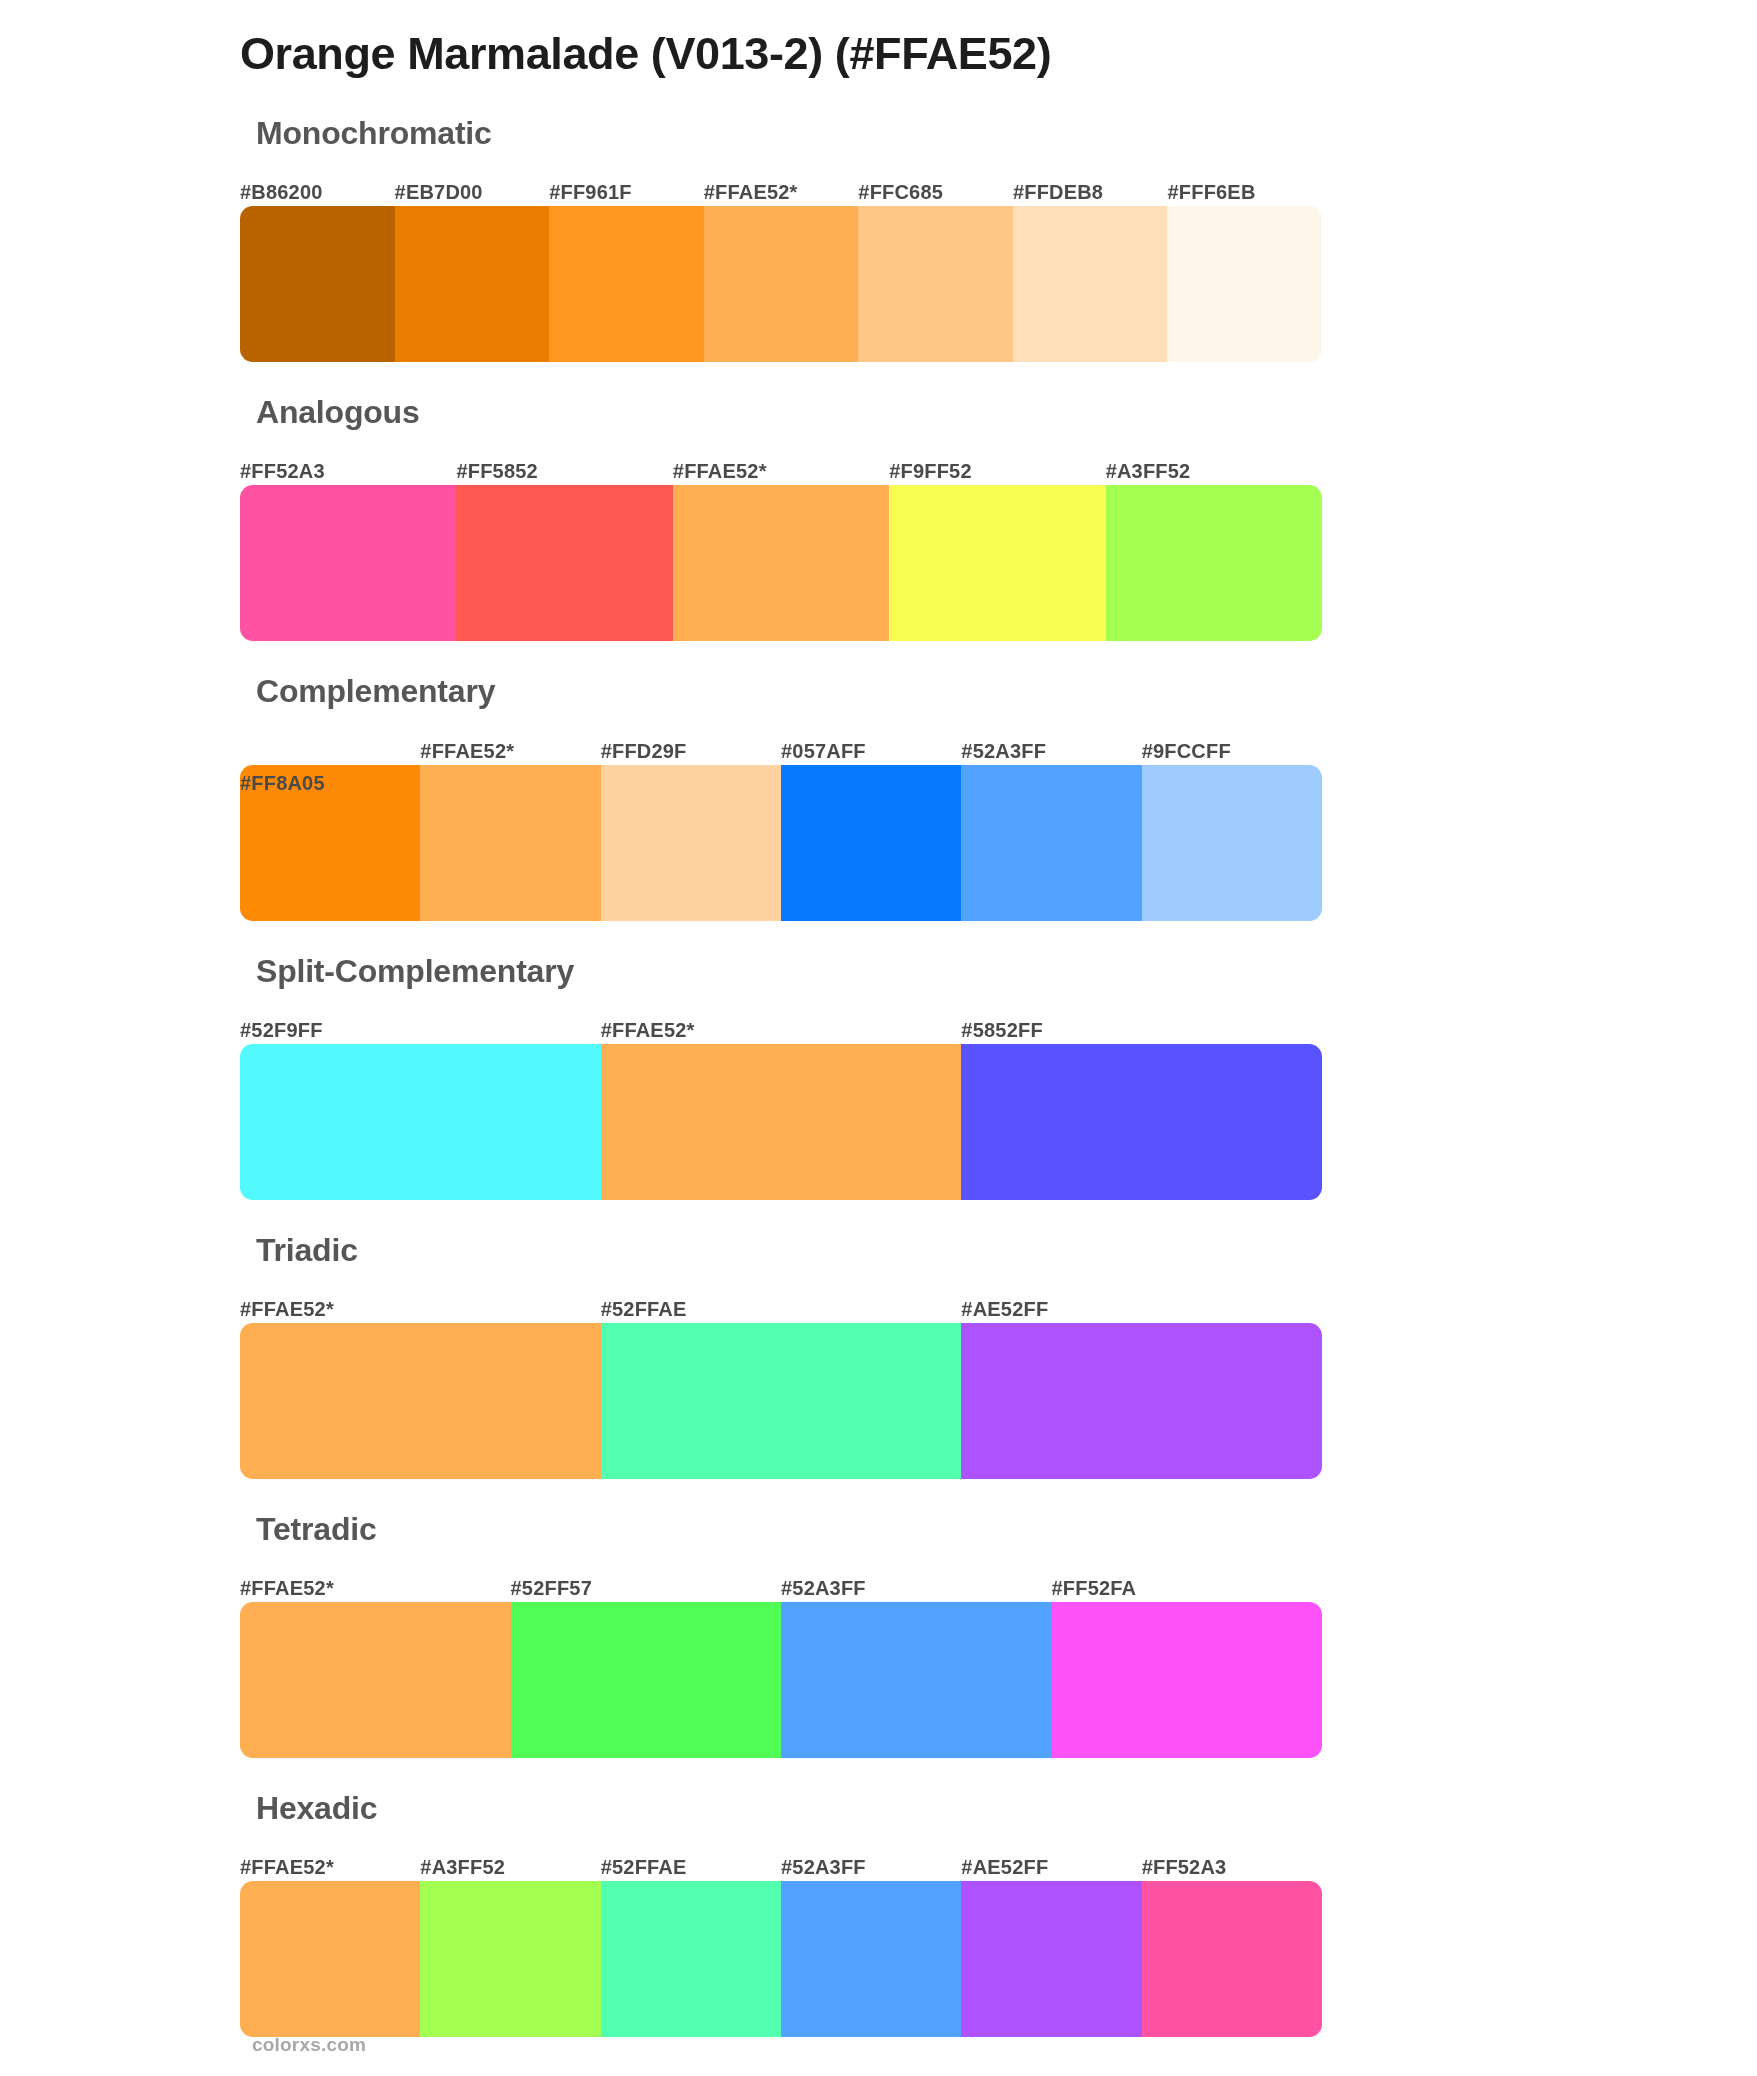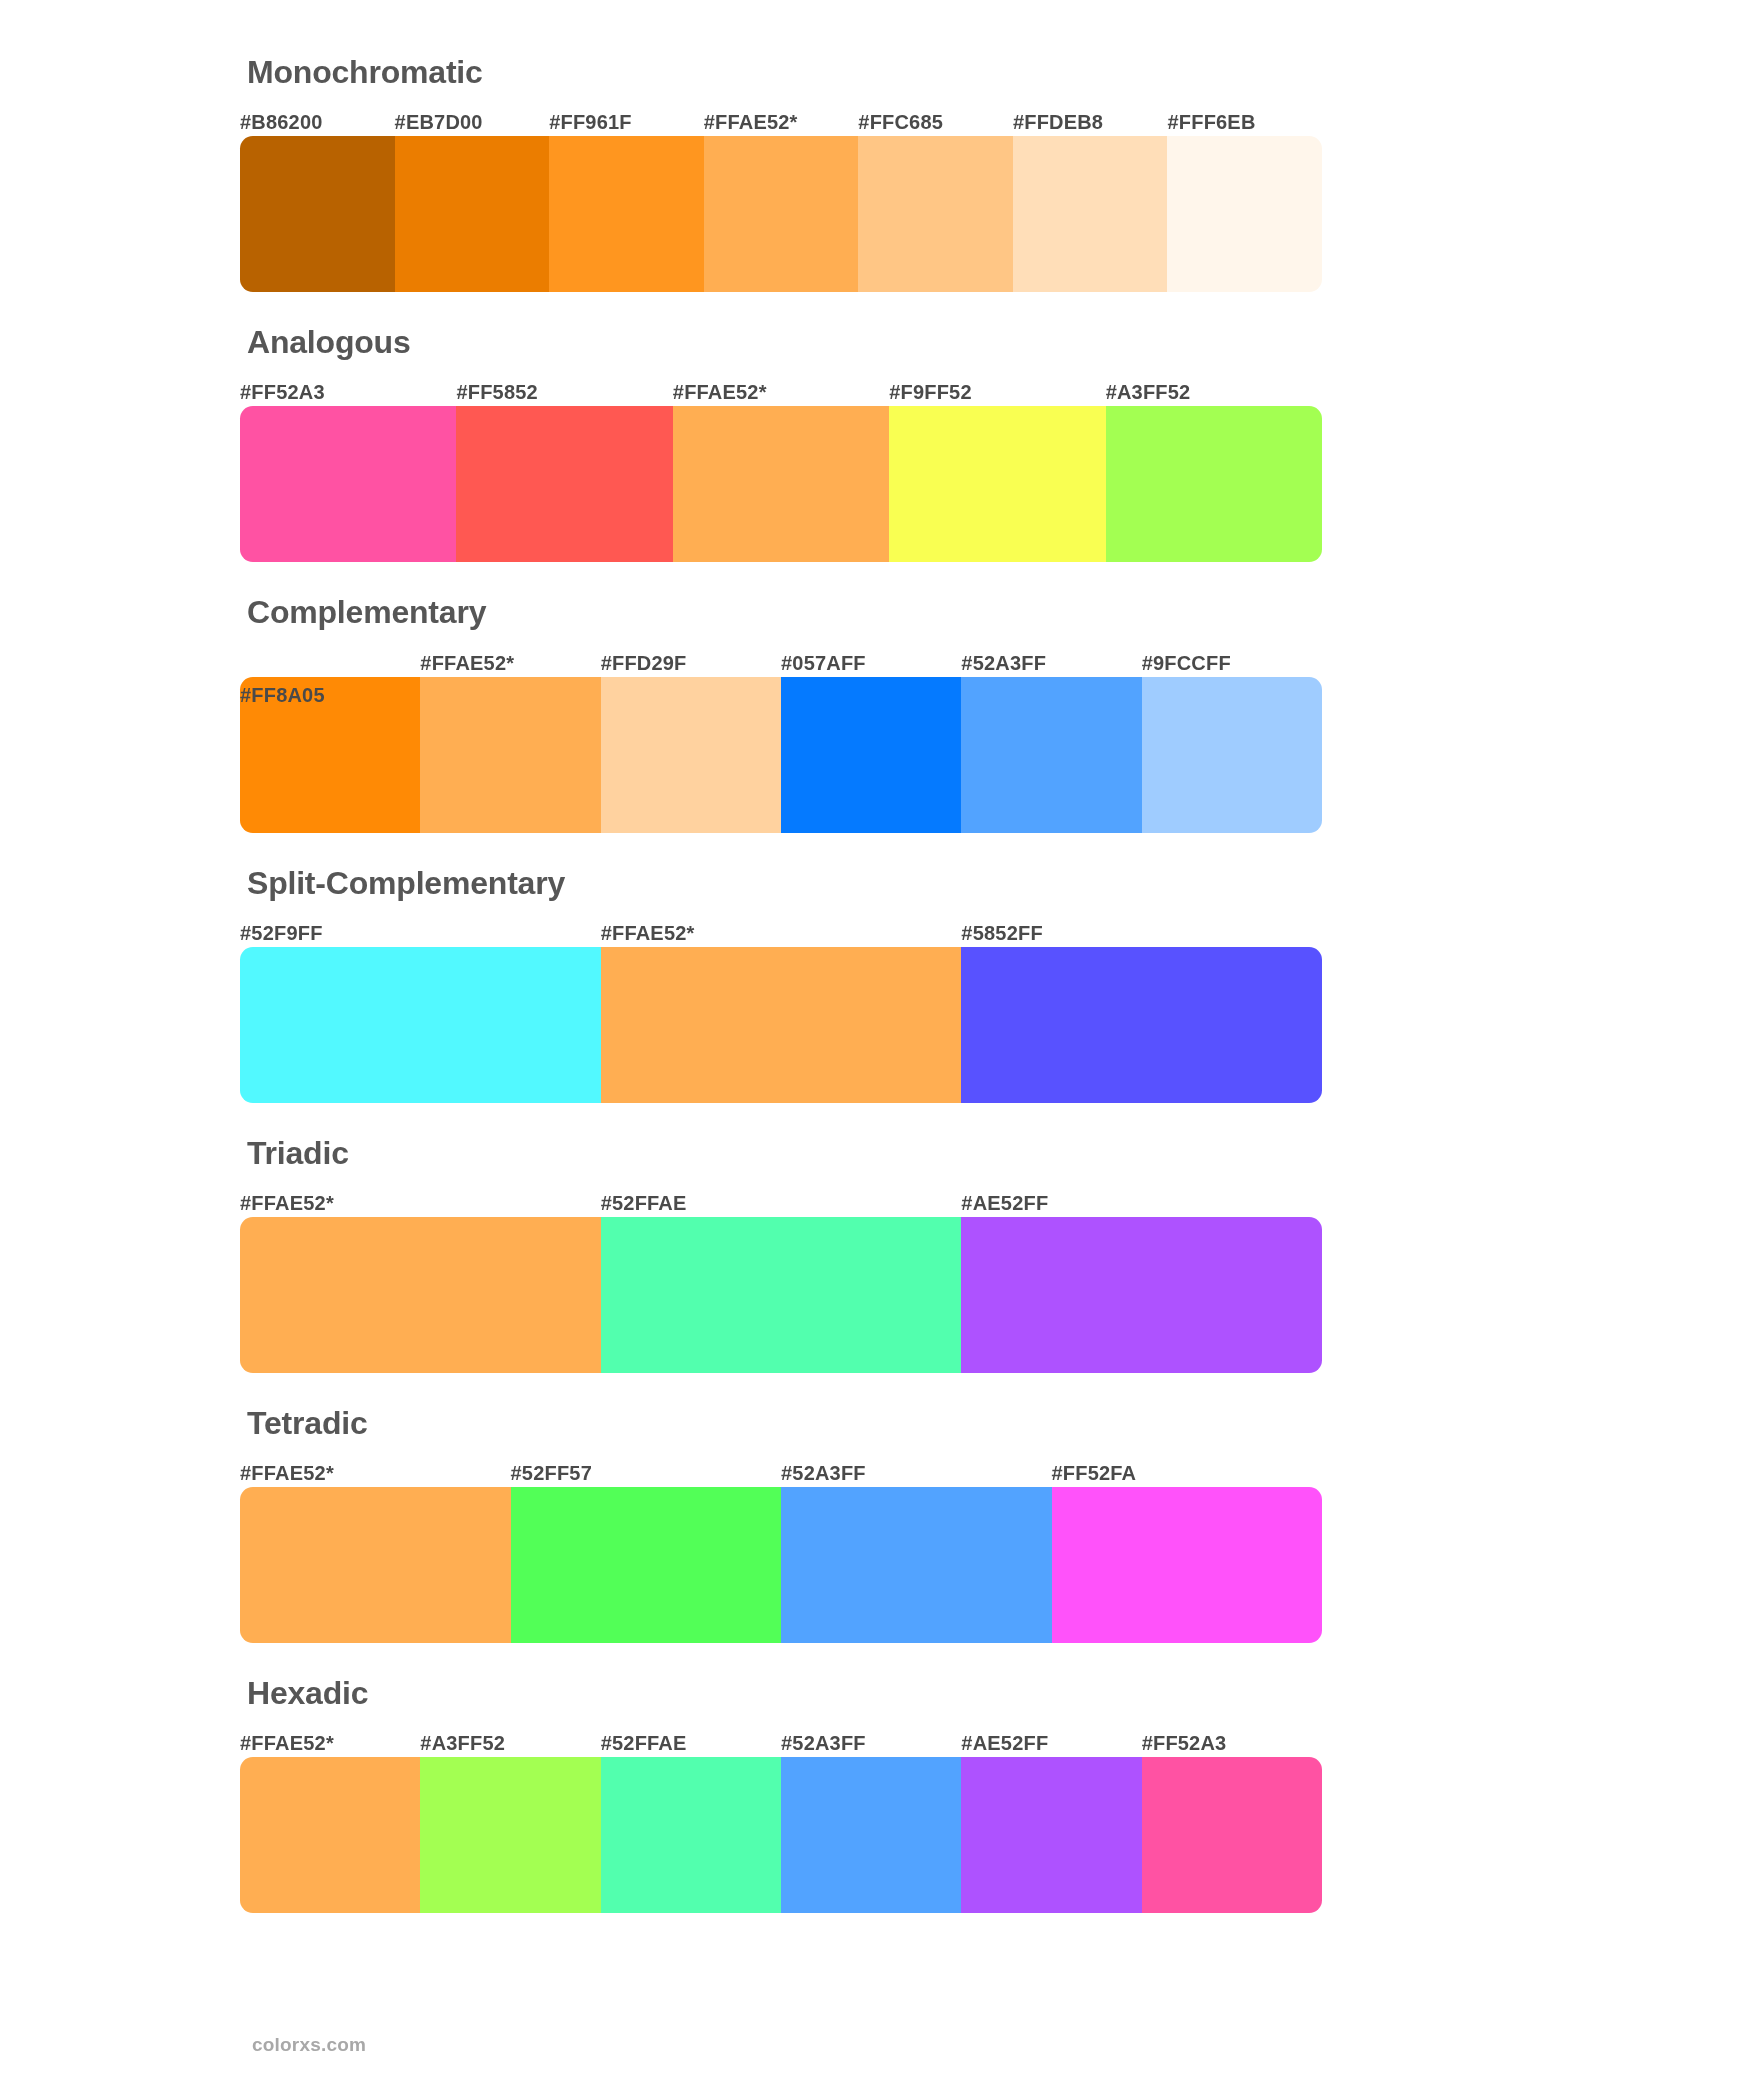--- a/index.html
+++ b/index.html
@@ -48,21 +48,21 @@
     margin-top: 35px;
   }
   .section {
     position: relative;
   }
   .section-heading {
     font-size: 32px;
     font-weight: bold;
     color: #565656;
     letter-spacing: -0.2px;
-    margin: 7px;
+    margin: 16px;
     padding-left: 240px;
     padding-bottom: 11.2px;
   }
   .swatch-labels {
     position: relative;
     height: 27px;
     margin-left: 240px;
     width: 1082px;
     display: flex;
   }
@@ -106,20 +106,21 @@
     font-weight: bold;
     letter-spacing: 0.2px;
   }
 </style>
 </head>
 <body>
 
 <div class="page">
 
   <div class="header">
+    <h1 class="page-title">Orange Marmalade (V013-2) (#FFAE52)</h1>
   </div>
 
   <div class="sections" id="sections-root">
       <div class="section">
         <h3 class="section-heading">Monochromatic</h3>
         <div class="swatch-labels">
           <div style="flex: 1 1 0px;"><span class="swatch-label">#B86200</span></div>
           <div style="flex: 1 1 0px;"><span class="swatch-label">#EB7D00</span></div>
           <div style="flex: 1 1 0px;"><span class="swatch-label">#FF961F</span></div>
           <div style="flex: 1 1 0px;"><span class="swatch-label">#FFAE52*</span></div>

